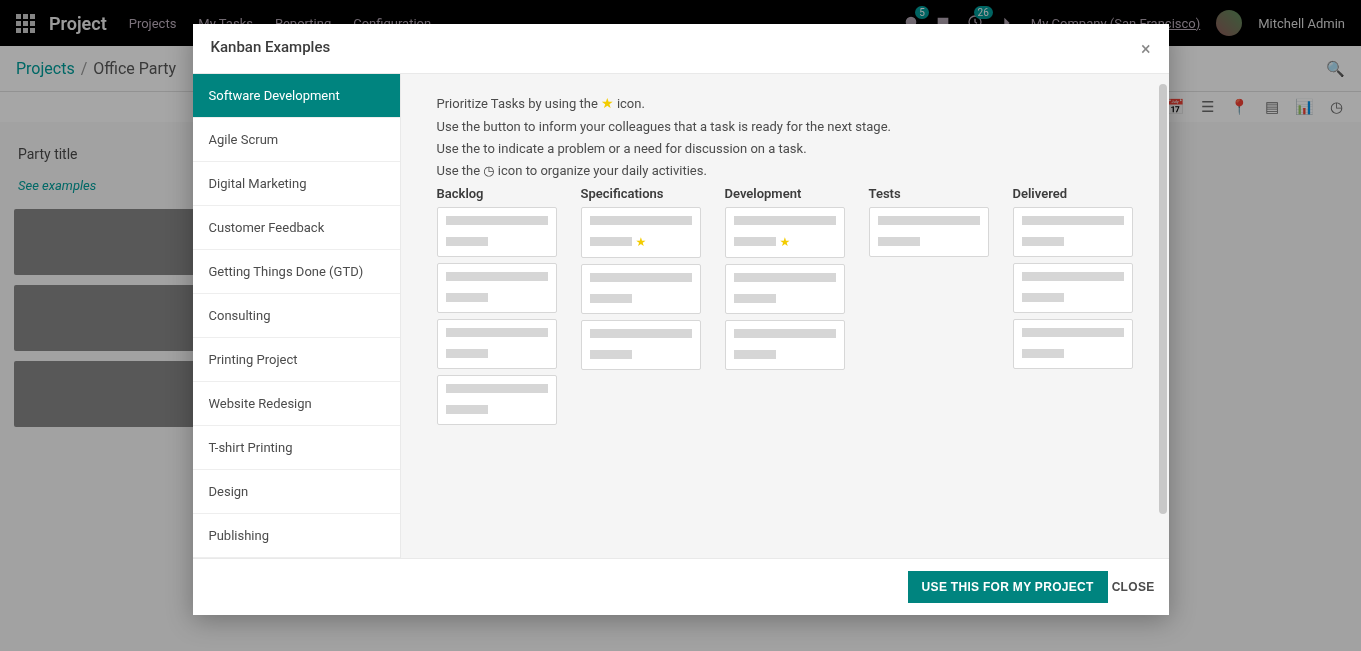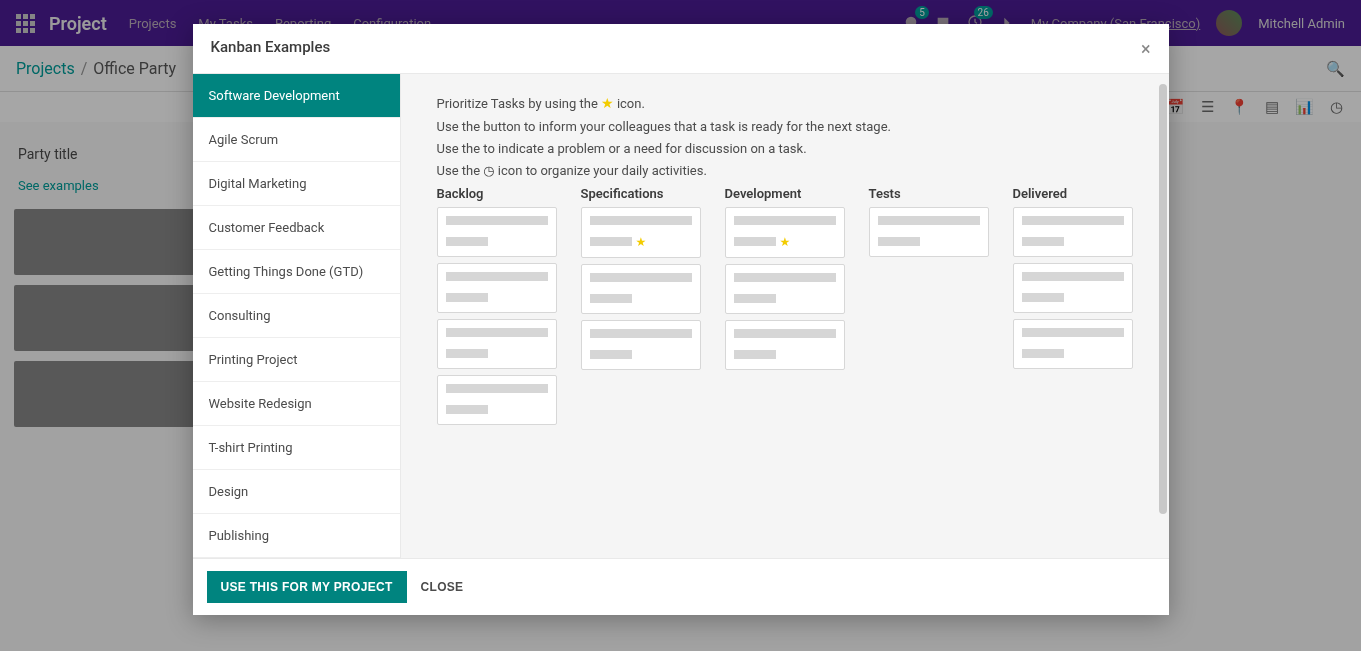--- a/index.html
+++ b/index.html
@@ -1,19 +1,19 @@
 <!DOCTYPE html>
 <html><head>
 <meta charset="utf-8">
 <style>
 * { box-sizing: border-box; margin: 0; padding: 0; }
 body { font-family: -apple-system, BlinkMacSystemFont, "Segoe UI", Roboto, "Helvetica Neue", sans-serif; font-size: 13px; color: #4c4c4c; background: #ffffff; overflow: hidden; }
 
 
-.navbar { background: #4c1d95; height: 46px; display: flex; align-items: center; padding: 0 16px; color: #ddd; }
+.navbar { background: #000000; height: 46px; display: flex; align-items: center; padding: 0 16px; color: #ddd; }
 .apps-icon { display: grid; grid-template-columns: repeat(3, 5px); grid-gap: 2px; margin-right: 14px; cursor: pointer; }
 .apps-icon span { width: 5px; height: 5px; background: #ccc; }
 .brand { font-weight: 600; font-size: 18px; color: #eee; margin-right: 22px; }
 .nav-items { display: flex; gap: 22px; flex: 1; }
 .nav-item { color: #bcaebc; cursor: pointer; font-size: 13px; }
 .nav-right { display: flex; align-items: center; gap: 16px; }
 .badge-wrap { position: relative; }
 .badge { position: absolute; top: -8px; right: -10px; background: #00a09d; color: #fff; font-size: 10px; padding: 1px 4px; border-radius: 8px; }
 .nav-icon { width: 16px; height: 16px; display: inline-block; }
 .company { color: #bcaebc; font-size: 13px; text-decoration: underline; }
@@ -27,21 +27,21 @@
 .crumb-sep { color: #999; }
 .crumb-current { color: #5a5a5a; }
 .view-icons { display: flex; gap: 14px; }
 .view-icon { color: #6c6c6c; cursor: pointer; font-size: 15px; }
 
 
 .bg-board { padding: 14px 14px; background: #f9f9f9; height: calc(100vh - 92px); }
 .bg-col { width: 300px; }
 .bg-col-header { height: 36px; display: flex; align-items: center; padding: 0 4px; }
 .bg-col-title { font-size: 14px; color: #4c4c4c; }
-.see-examples { color: #00a09d; padding: 6px 4px; cursor: pointer; font-size: 13px; }
+.see-examples { color: #00a09d; padding: 6px 4px; cursor: pointer; font-size: 13px; font-style: italic; }
 .ghost-card { background: #878787; height: 66px; margin: 10px 0; width: 280px; border-radius: 2px; }
 
 
 .modal-backdrop { position: fixed; top: 0; left: 0; right: 0; bottom: 0; background: rgba(0,0,0,0.35); }
 .modal { position: fixed; top: 24px; left: 50%; transform: translateX(-50%); width: 976px; background: #fff; box-shadow: 0 5px 25px rgba(0,0,0,0.3); display: flex; flex-direction: column; max-height: 610px; }
 .modal-header { display: flex; justify-content: space-between; align-items: flex-start; padding: 14px 18px; border-bottom: 1px solid #e9e9e9; }
 .modal-title { font-size: 15px; font-weight: 500; color: #3c3c3c; }
 .modal-close { cursor: pointer; color: #888; font-size: 18px; }
 .modal-body { display: flex; flex: 1; overflow: hidden; }
 .modal-sidebar { width: 208px; border-right: 1px solid #e9e9e9; overflow-y: auto; }
@@ -51,21 +51,21 @@
 .desc-line { color: #4c4c4c; font-size: 13px; line-height: 1.7; }
 .star-inline { color: #f3cc00; font-size: 14px; }
 .columns { display: flex; gap: 24px; margin-top: 4px; }
 .col { width: 130px; }
 .col-title { font-weight: 600; color: #3c3c3c; font-size: 13px; margin-bottom: 6px; }
 .card { border: 1px solid #d7d7d7; background: #fff; padding: 8px; margin-bottom: 6px; border-radius: 2px; }
 .bar-long { height: 9px; background: #d6d6d6; margin-bottom: 8px; }
 .bar-short { height: 9px; width: 42px; background: #d6d6d6; display: inline-block; vertical-align: middle; }
 .star-card { color: #f3cc00; font-size: 12px; vertical-align: middle; margin-left: 4px; }
 .modal-content-scrollbar { position: absolute; right: 2px; top: 10px; bottom: 10px; width: 8px; background: #c8c8c8; border-radius: 4px; height: 430px; }
-.modal-footer { padding: 12px 14px; border-top: 1px solid #e9e9e9; display: flex; gap: 14px; align-items: center; }
+.modal-footer { padding: 12px 14px; border-top: 1px solid #e9e9e9; display: flex; gap: 4px; align-items: center; justify-content: flex-end; }
 .btn-primary { background: #00847f; color: #fff; border: none; padding: 9px 14px; font-size: 12px; font-weight: 600; cursor: pointer; letter-spacing: 0.3px; }
 .btn-secondary { background: none; border: none; color: #4c4c4c; font-size: 12px; font-weight: 600; cursor: pointer; letter-spacing: 0.3px; }
 </style>
 </head>
 <body>
 
 <div class="navbar">
   <div class="apps-icon">
     <span></span>
       <span></span>

